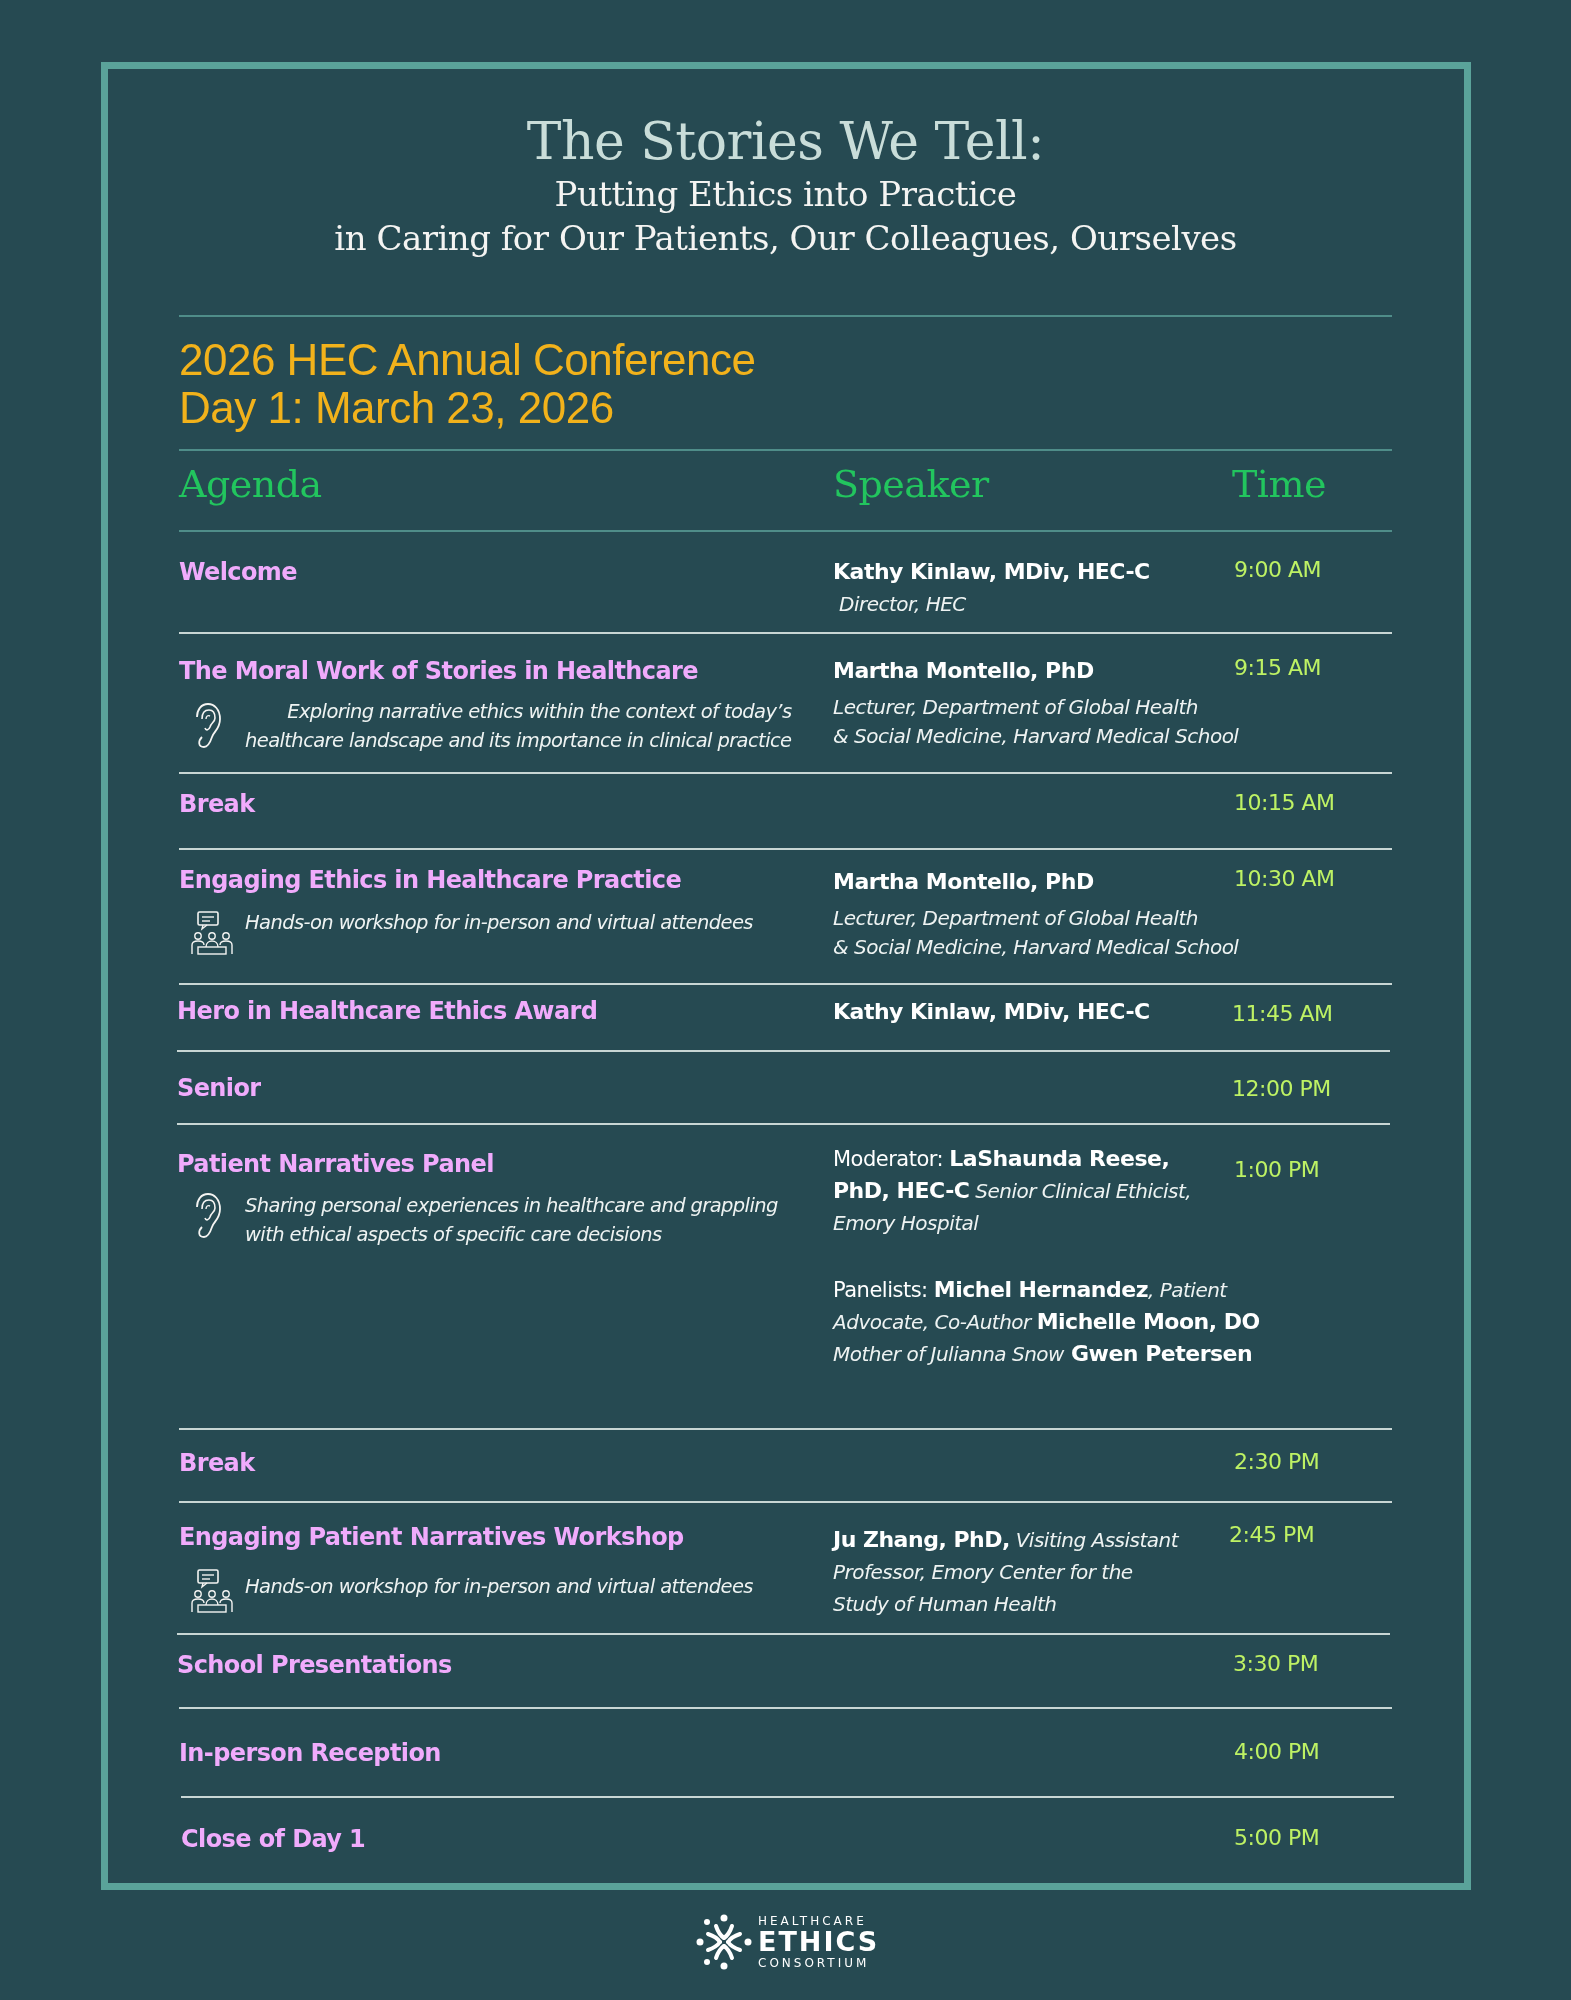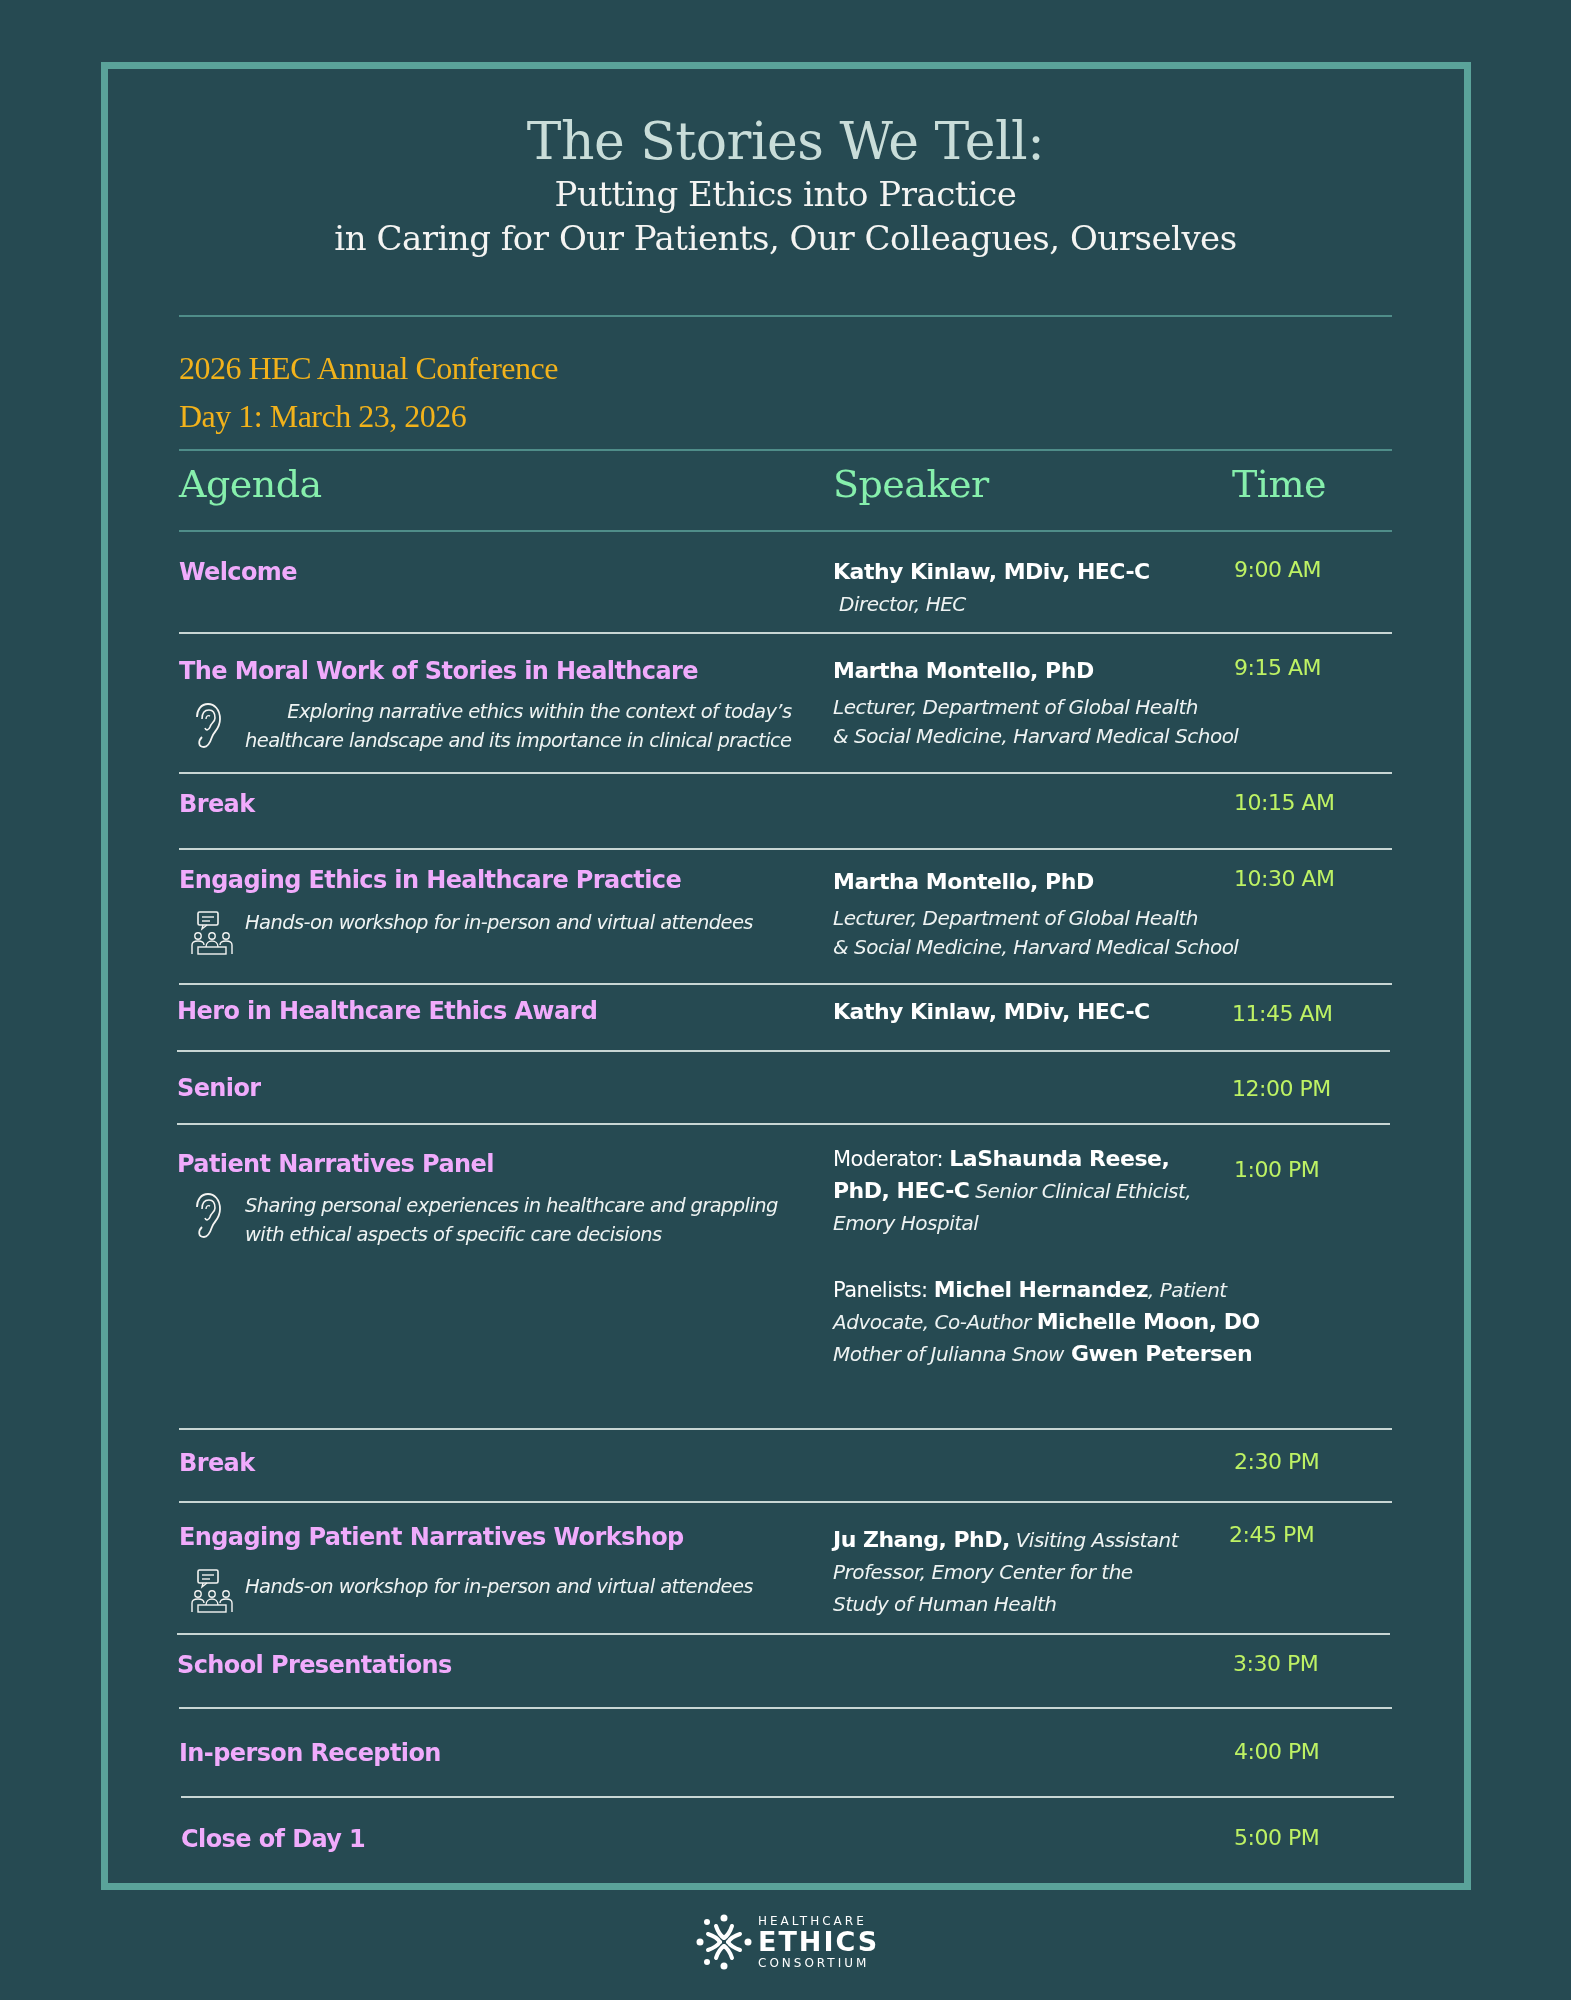--- a/index.html
+++ b/index.html
@@ -19,22 +19,22 @@
     box-sizing: border-box;
   }
   .header {
     position: absolute; left: 0; top: 110px; width: 1571px;
     text-align: center;
     font-family: "DejaVu Serif", serif;
   }
   .title { font-size: 52px; color: #c9ddd9; line-height: 62px; letter-spacing: -0.5px; }
   .subtitle { font-size: 34px; color: #f4f4f2; line-height: 44px; letter-spacing: -0.5px; }
   .rule-teal { position: absolute; left: 179px; width: 1213px; height: 2px; background: #4f8d89; }
-  .conf { position: absolute; left: 179px; top: 344px; font-family: Liberation Serif, serif; color: #f2b21b; font-size: 32px; line-height: 48px; letter-spacing: -0.5px; }
-  .colhead { position: absolute; top: 462px; font-family: "DejaVu Serif", serif; font-size: 38px; color: #86efac; letter-spacing: -0.5px; }
+  .conf { position: absolute; left: 179px; top: 336px; font-family: Liberation Sans, sans-serif; color: #f2b21b; font-size: 44px; line-height: 48px; letter-spacing: -0.5px; }
+  .colhead { position: absolute; top: 462px; font-family: "DejaVu Serif", serif; font-size: 38px; color: #22c55e; letter-spacing: -0.5px; }
   .row-rule { position: absolute; height: 2px; background: #c8d6d4; }
   .agenda-title { position: absolute; font-weight: bold; font-size: 24px; letter-spacing: -0.6px; color: #f0abfc; }
   .desc { position: absolute; font-style: italic; font-size: 19.5px; line-height: 29px; letter-spacing: -0.6px; color: #eef3f2; }
   .icon { position: absolute; }
   .spk { position: absolute; font-size: 21px; line-height: 32px; letter-spacing: -0.5px; color: #ffffff; }
   .spk .b { font-weight: bold; font-size: 22px; }
   .spk .i { font-style: italic; font-size: 20px; color: #eef3f2; }
   .spk .n { font-size: 21px; }
   .time { position: absolute; font-size: 22px; letter-spacing: -0.5px; color: #bef264; }
   .logo { position: absolute; left: 694px; top: 1910px; width: 190px; height: 64px; }

